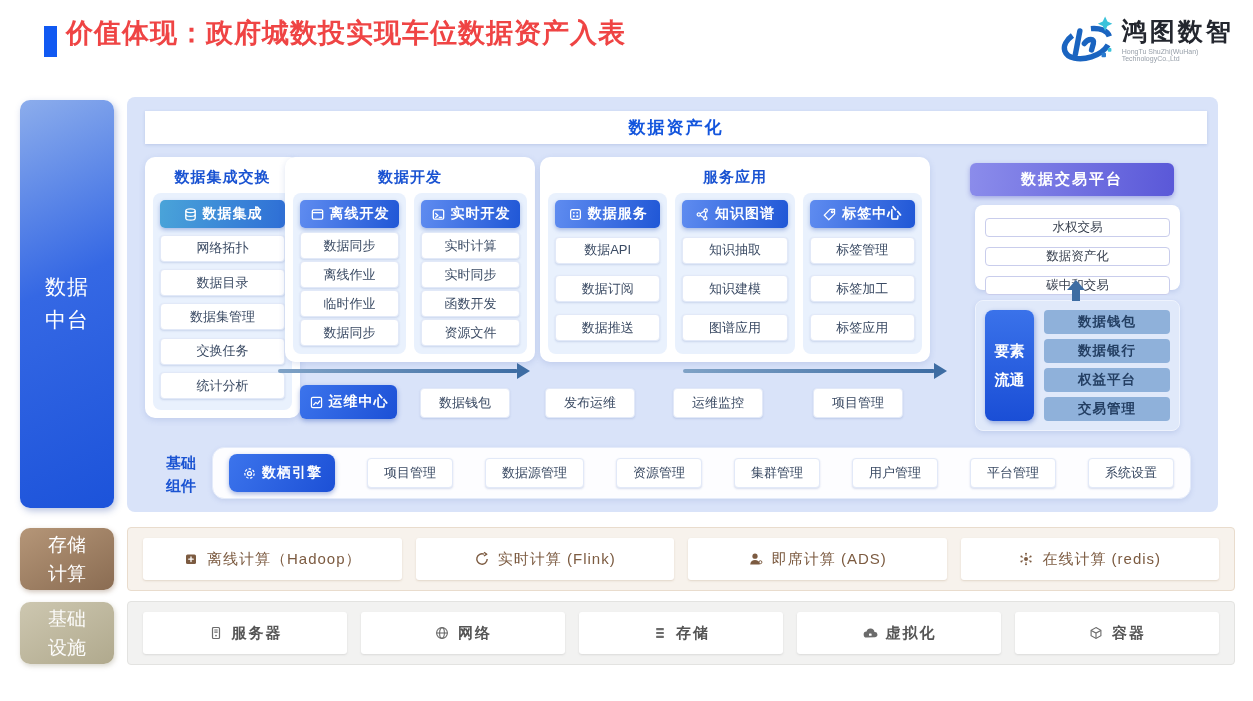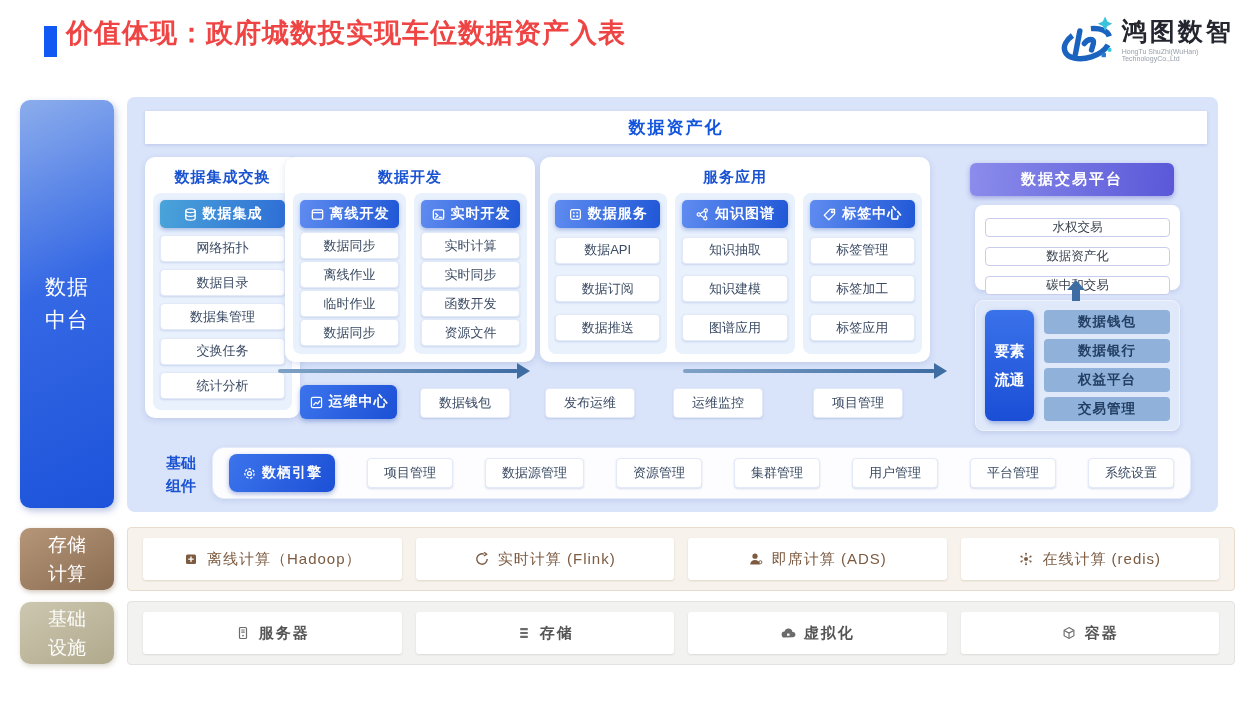--- a/index.html
+++ b/index.html
@@ -359,20 +359,28 @@
   <div class="row-band infra-band">
     <div class="band-card">
       <svg class="ic16" viewBox="0 0 16 16" fill="none" stroke="#6b6b6b" stroke-width="1.2">
         <rect x="4.5" y="2.5" width="7" height="11" rx="1"></rect>
           <path d="M6.3 5h3.4M6.3 7.2h3.4"></path>
           <circle cx="8" cy="10.6" r=".9" fill="#6b6b6b" stroke="none"></circle>
       </svg>
       <span>服务器</span>
     </div>
     <div class="band-card">
+      <svg class="ic16" viewBox="0 0 16 16" fill="none" stroke="#6b6b6b" stroke-width="1.1">
+        <circle cx="8" cy="8" r="5.4"></circle>
+          <ellipse cx="8" cy="8" rx="2.4" ry="5.4"></ellipse>
+          <path d="M2.6 8h10.8"></path>
+      </svg>
+      <span>网络</span>
+    </div>
+    <div class="band-card">
       <svg class="ic16" viewBox="0 0 16 16">
         <g fill="#6b6b6b">
             <rect x="4.2" y="3" width="7.6" height="2.2" rx=".5"></rect>
             <rect x="4.2" y="6.9" width="7.6" height="2.2" rx=".5"></rect>
             <rect x="4.2" y="10.8" width="7.6" height="2.2" rx=".5"></rect>
           </g>
       </svg>
       <span>存储</span>
     </div>
     <div class="band-card">

